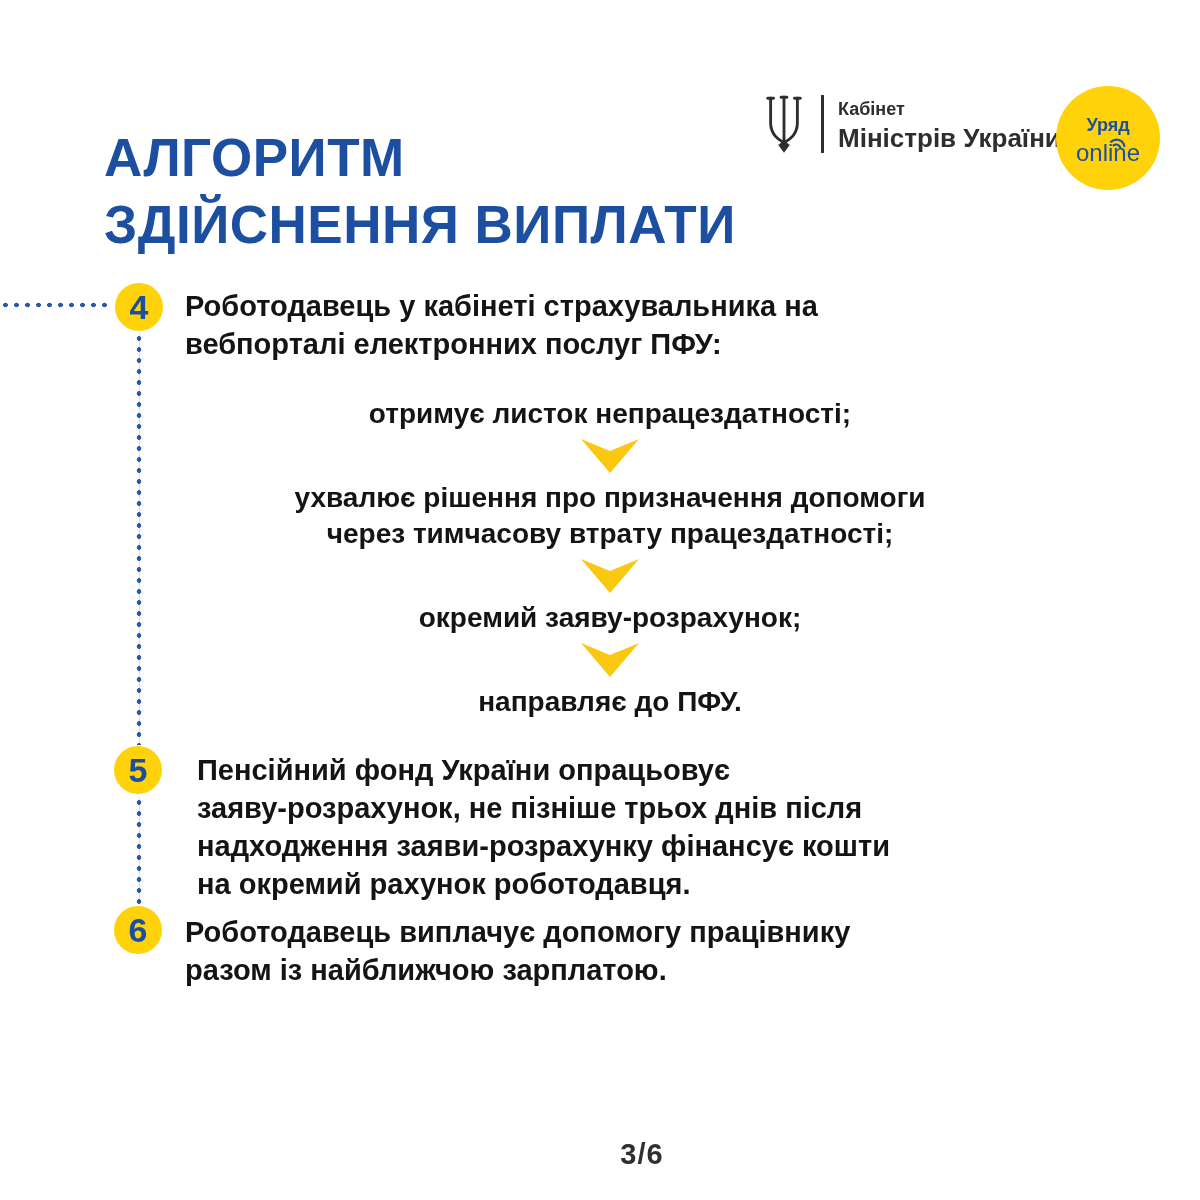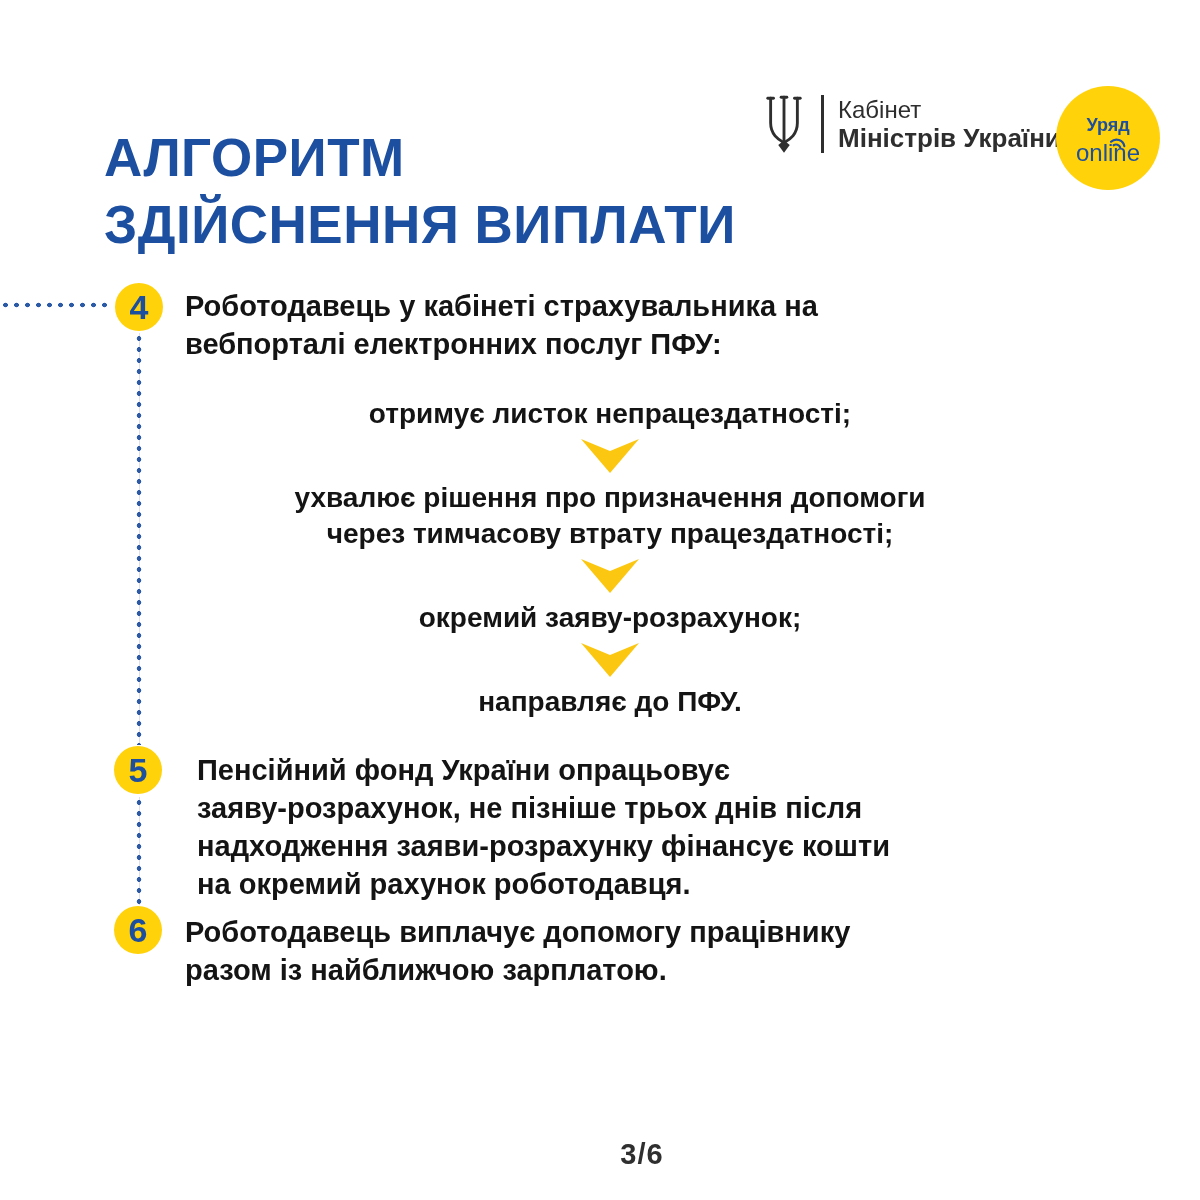--- a/index.html
+++ b/index.html
@@ -35,21 +35,21 @@
   .gov-logo{
     position:absolute;left:763px;top:94px;
     display:flex;align-items:center;
   }
   .gov-logo .trident{display:block;}
   .gov-logo .divider{
     width:3px;height:58px;background:var(--logo-ink);
     margin:0 14px 0 16px;
   }
   .gov-text{color:var(--logo-ink);line-height:29px;}
-  .gov-text .l1{font-size:24px;font-weight:400;display:block;}
+  .gov-text .l1{font-size:18px;font-weight:700;display:block;}
   .gov-text .l2{font-size:26px;font-weight:700;display:block;}
 
   .uryad-badge{
     position:absolute;left:1056px;top:86px;
     width:104px;height:104px;border-radius:50%;
     background:var(--yellow);
     display:flex;flex-direction:column;align-items:center;justify-content:center;
   }
   .uryad-badge .u1{font-size:18px;font-weight:700;color:var(--blue);line-height:29px;}
   .uryad-badge .u2{font-size:24px;font-weight:400;color:var(--blue);line-height:26px;position:relative;}

